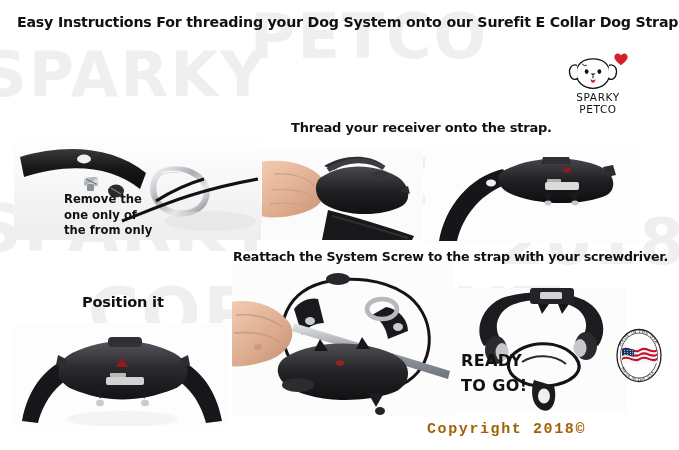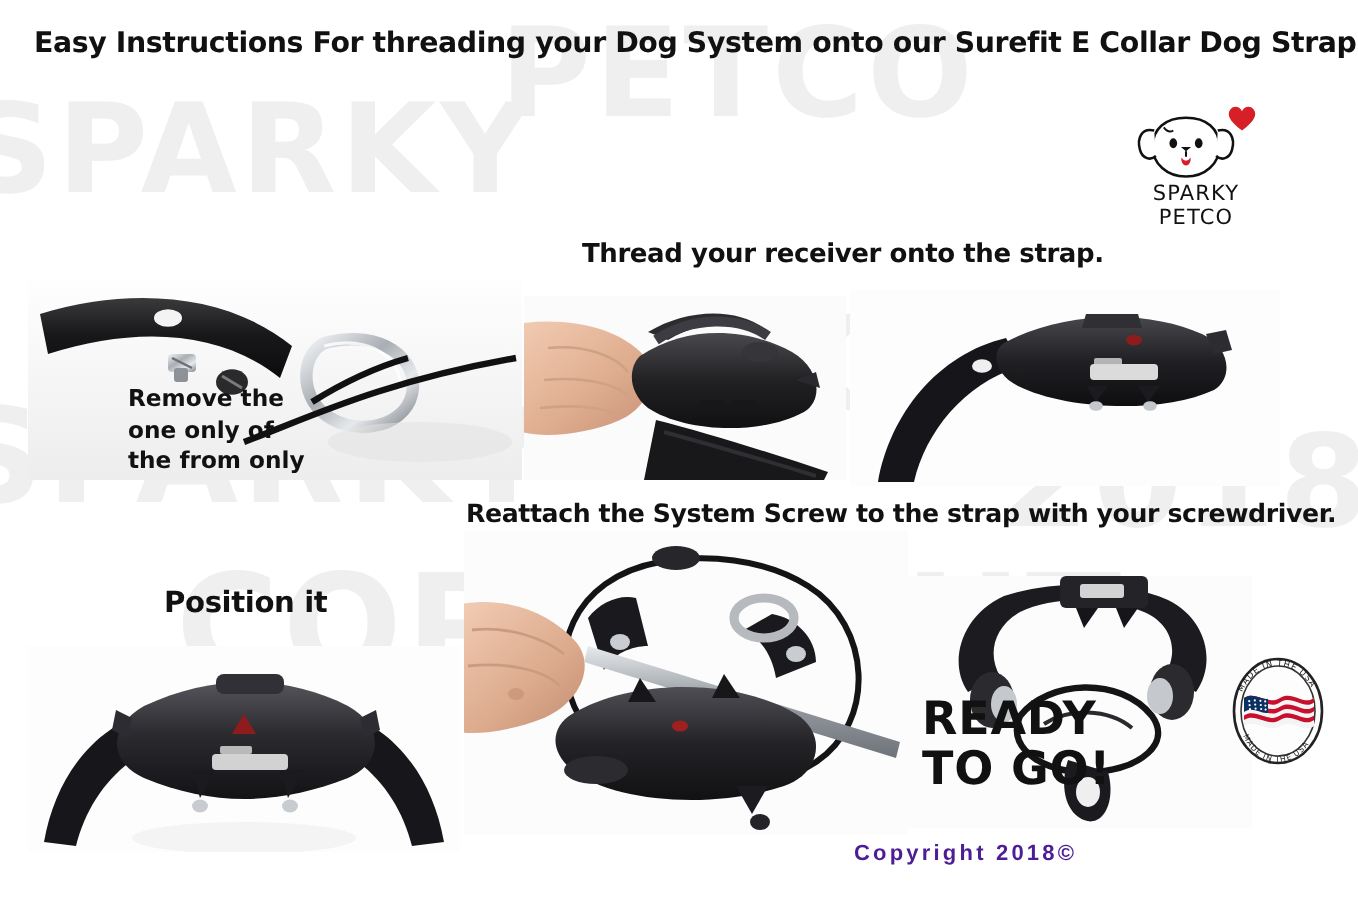--- a/index.html
+++ b/index.html
@@ -50,27 +50,27 @@
   .cap-reattach{left:233px;top:249px;font-size:12.6px;}
   .cap-position{left:82px;top:293px;font-size:14.6px;}
   .cap-remove{
     position:absolute;left:20px;top:192px;z-index:6;
     font-size:11.6px;font-weight:700;color:#111;line-height:15.5px;
     font-family:"DejaVu Sans", sans-serif;
     margin-left:44px;
   }
   .cap-ready{
     position:absolute;left:461px;top:348px;z-index:7;
-    font-size:23px;font-weight:700;color:#111;line-height:25px;
+    font-size:16px;font-weight:700;color:#111;line-height:25px;
     font-family:"DejaVu Sans", sans-serif;letter-spacing:.4px;
   }
   .copyright{
     position:absolute;left:427px;top:421px;z-index:6;
-    font-size:11px;font-weight:700;color:#4c1d95;
-    font-family:Liberation Sans, sans-serif;letter-spacing:1.6px;
+    font-size:15px;font-weight:700;color:#a16207;
+    font-family:Liberation Mono, monospace;letter-spacing:1.6px;
   }
 
   
   .photo{position:absolute;z-index:4;overflow:hidden;background:#fdfdfd;}
 
   
   #ph-strap{left:14px;top:135px;width:247px;height:105px;}
   
   #ph-hand{left:262px;top:148px;width:161px;height:92px;}
   

